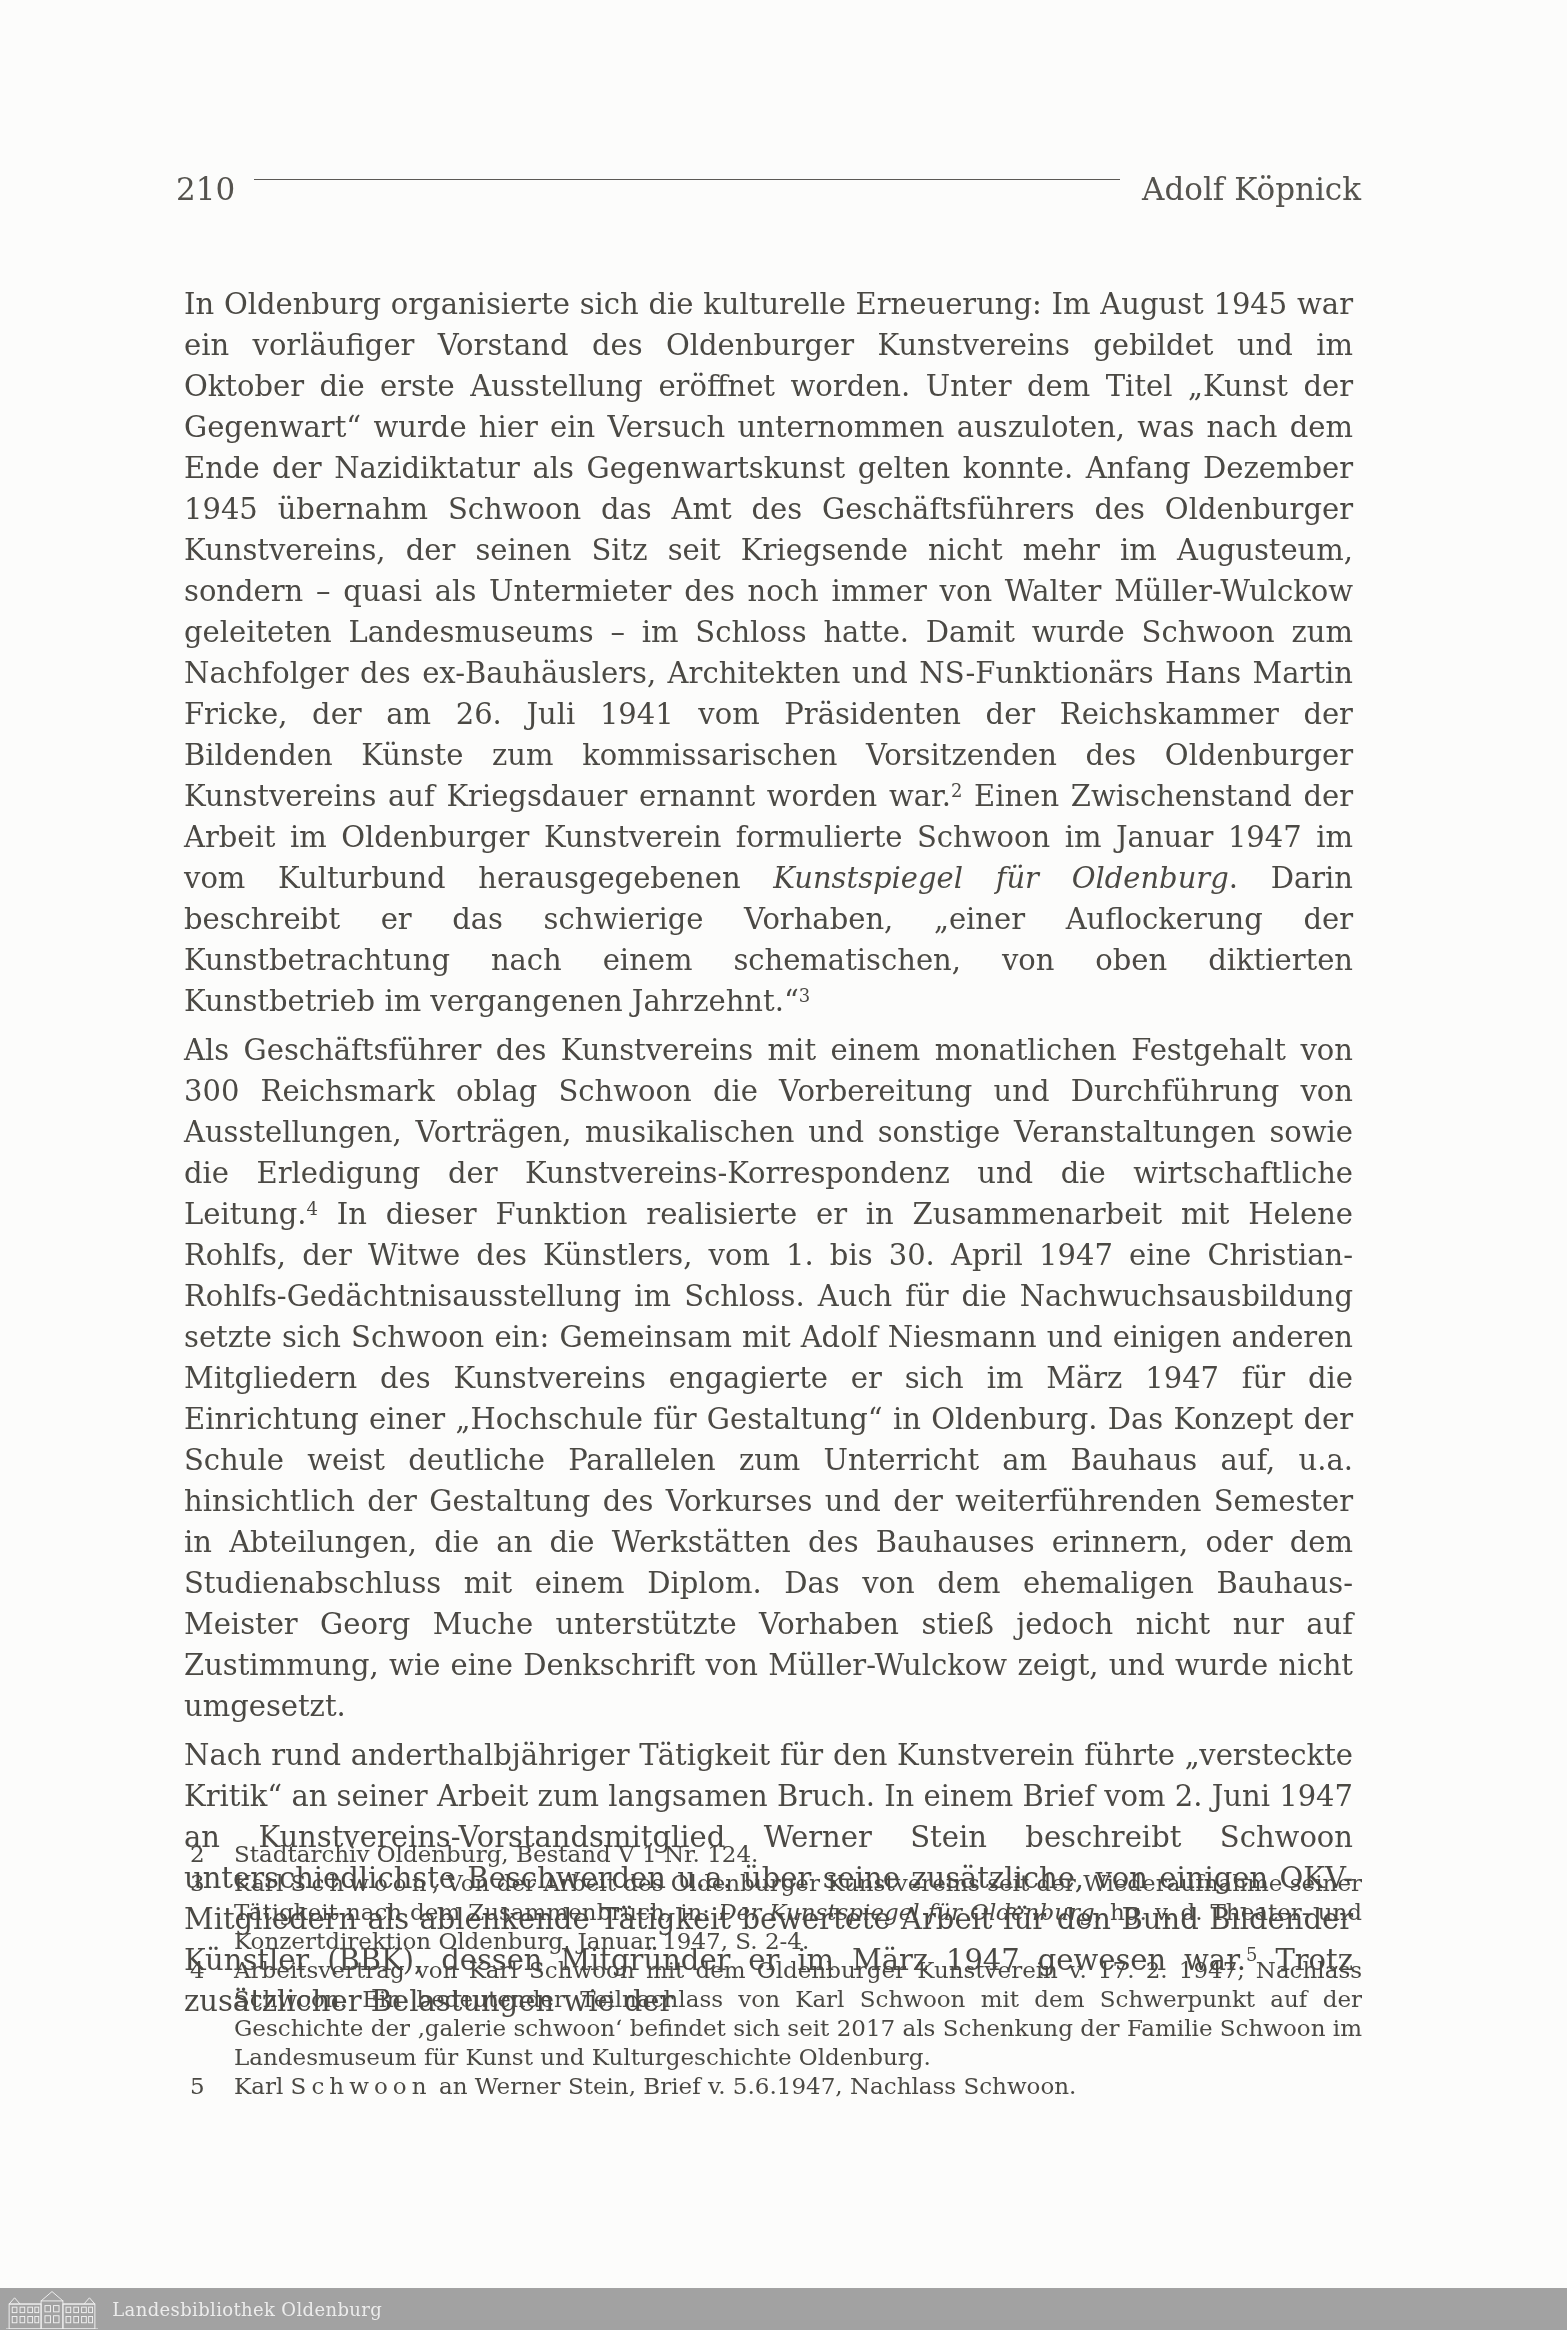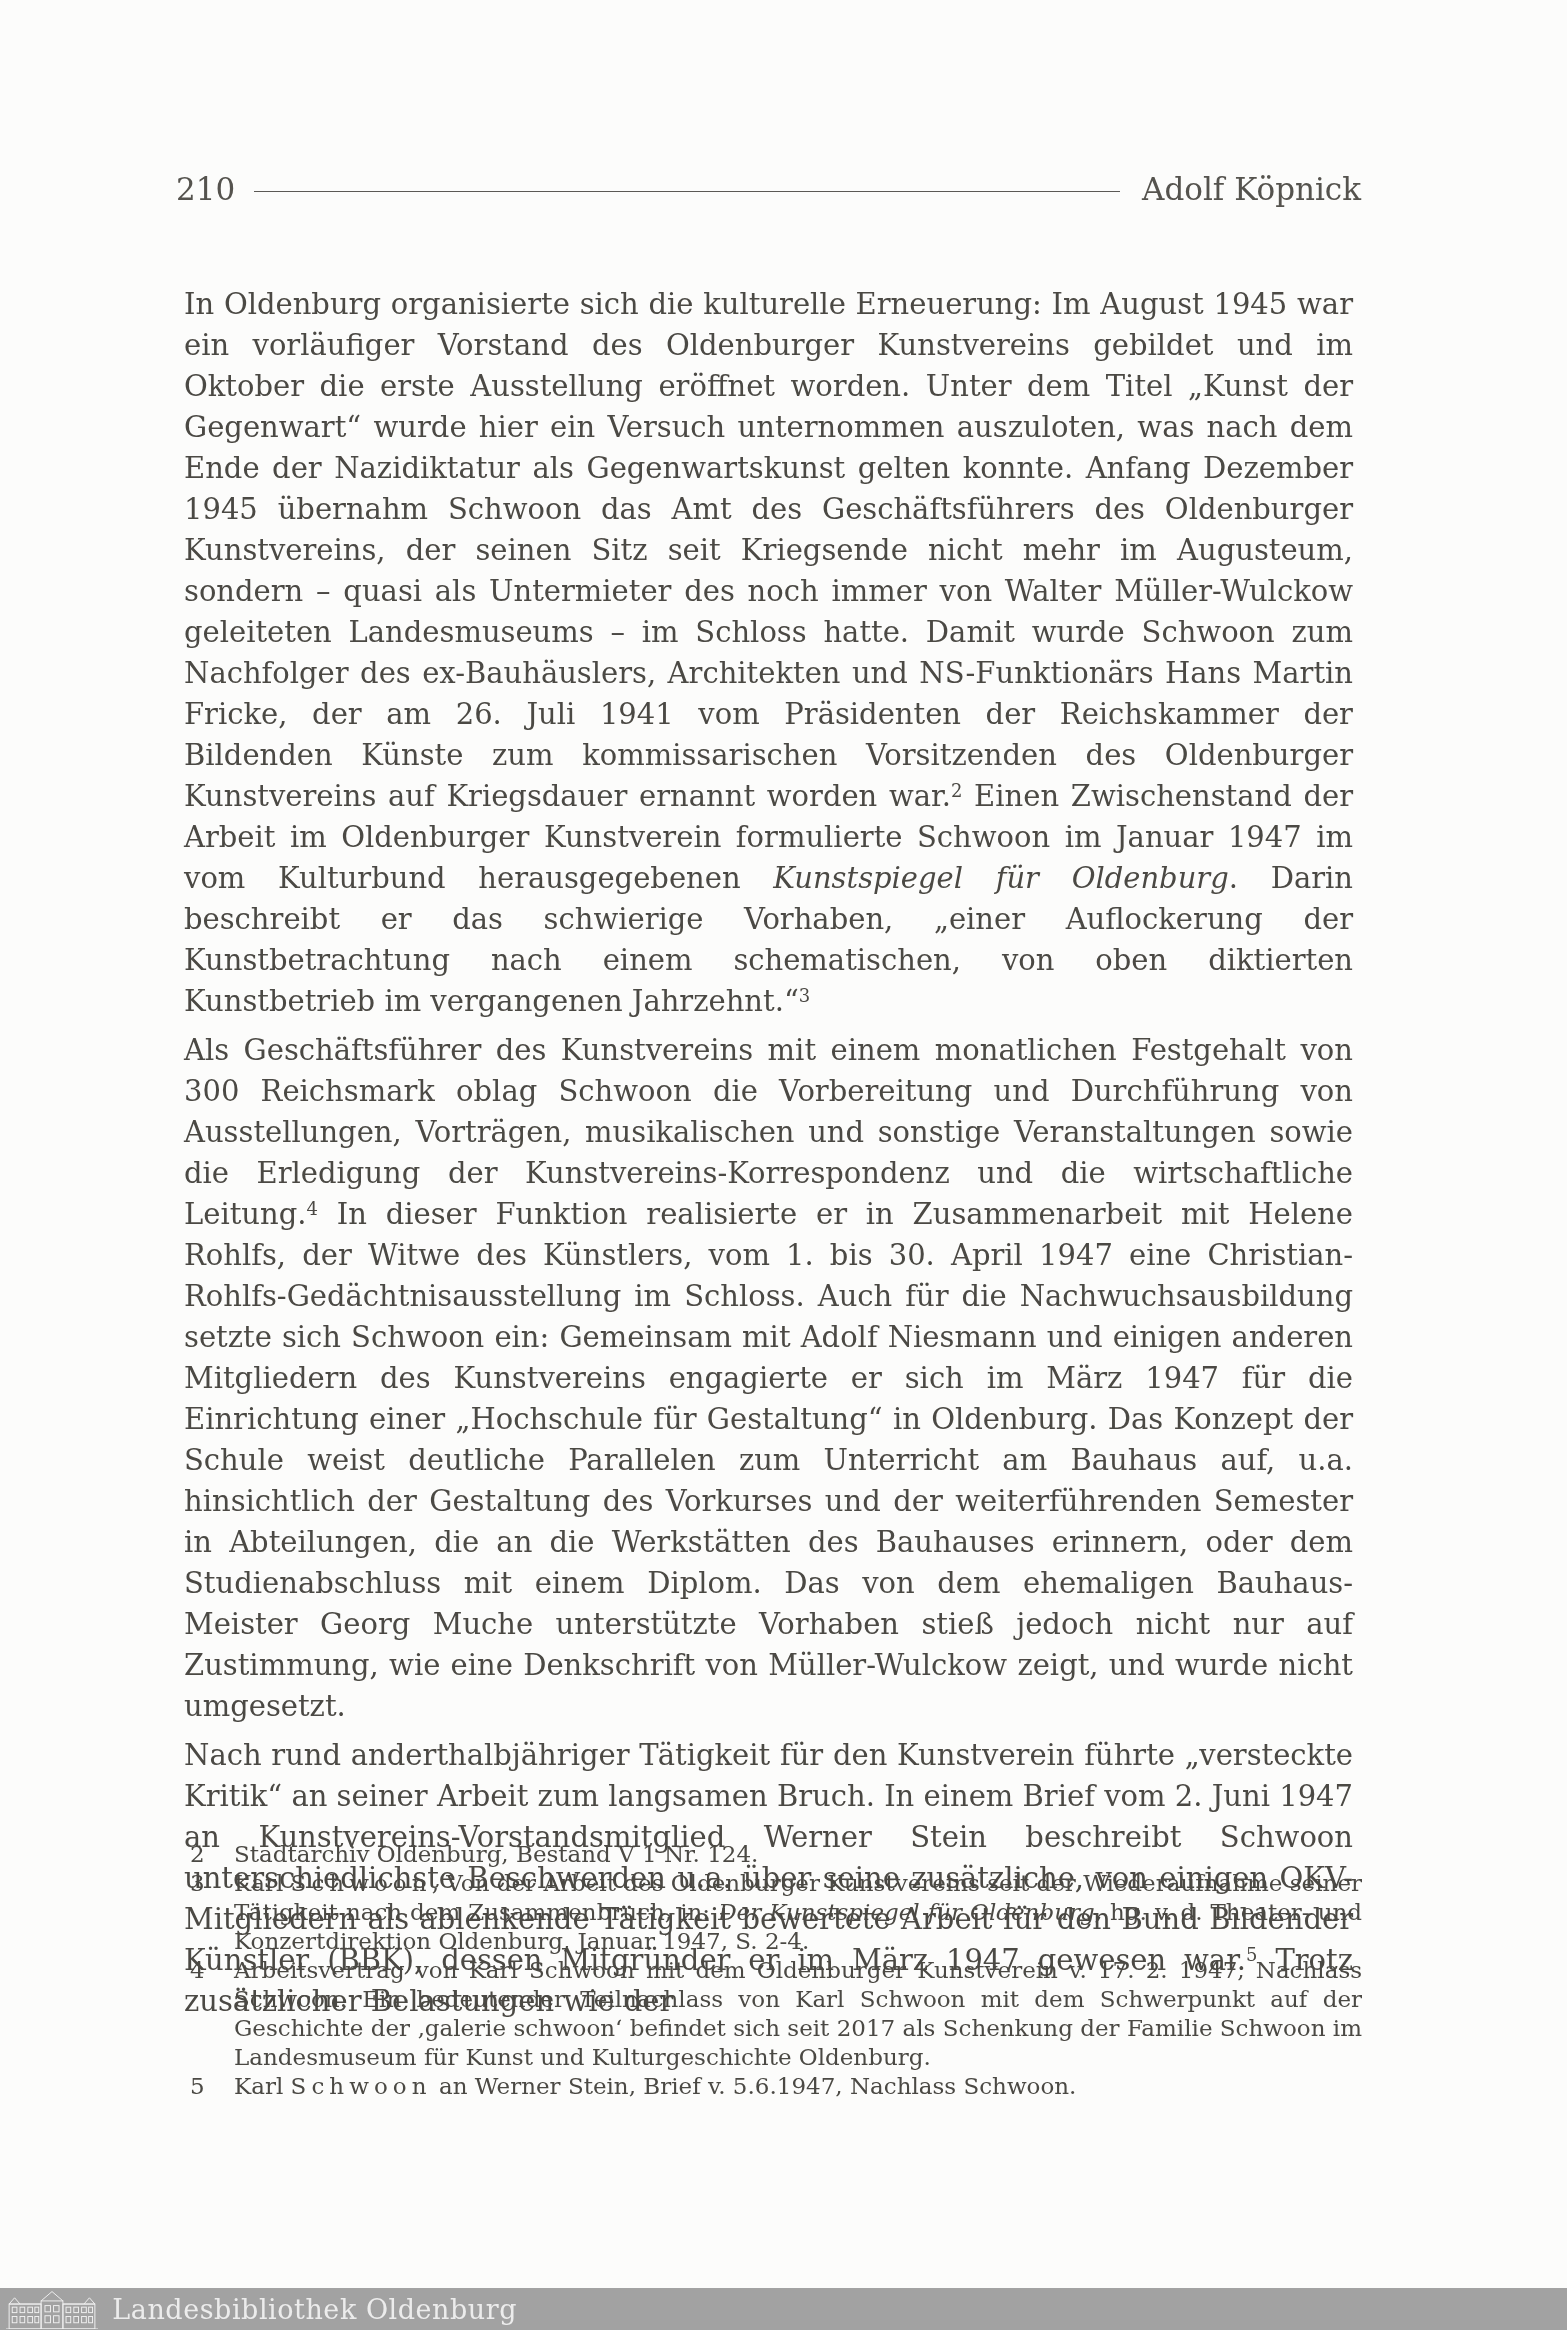--- a/index.html
+++ b/index.html
@@ -16,21 +16,20 @@
     font-family: "DejaVu Serif", "Liberation Serif", serif;
     color: #4b4944;
   }
   
   .runhead {
     position: absolute;
     top: 174px;
     left: 176px;
     width: 1185px;
     display: flex;
-    align-items: center;
     font-size: 31px;
     line-height: 1;
     color: #55534e;
   }
   .runhead .rule {
     flex: 1;
     height: 0;
     border-top: 1.6px solid #5b5955;
     margin: 4.7px 22px 0 19px;
   }
@@ -96,21 +95,21 @@
     align-items: center;
   }
   .footer-bar .building {
     margin-left: 6.3px;
     width: 92px;
     height: 39px;
     flex: 0 0 auto;
   }
   .footer-bar .lib-label {
     margin-left: 14px;
-    font-size: 27px;
+    font-size: 18px;
     color: #ececec;
     letter-spacing: 0.02em;
     font-family: "DejaVu Serif", "Liberation Serif", serif;
     text-align: right;
   }
 </style>
 </head>
 <body>
 
 <div class="page">

